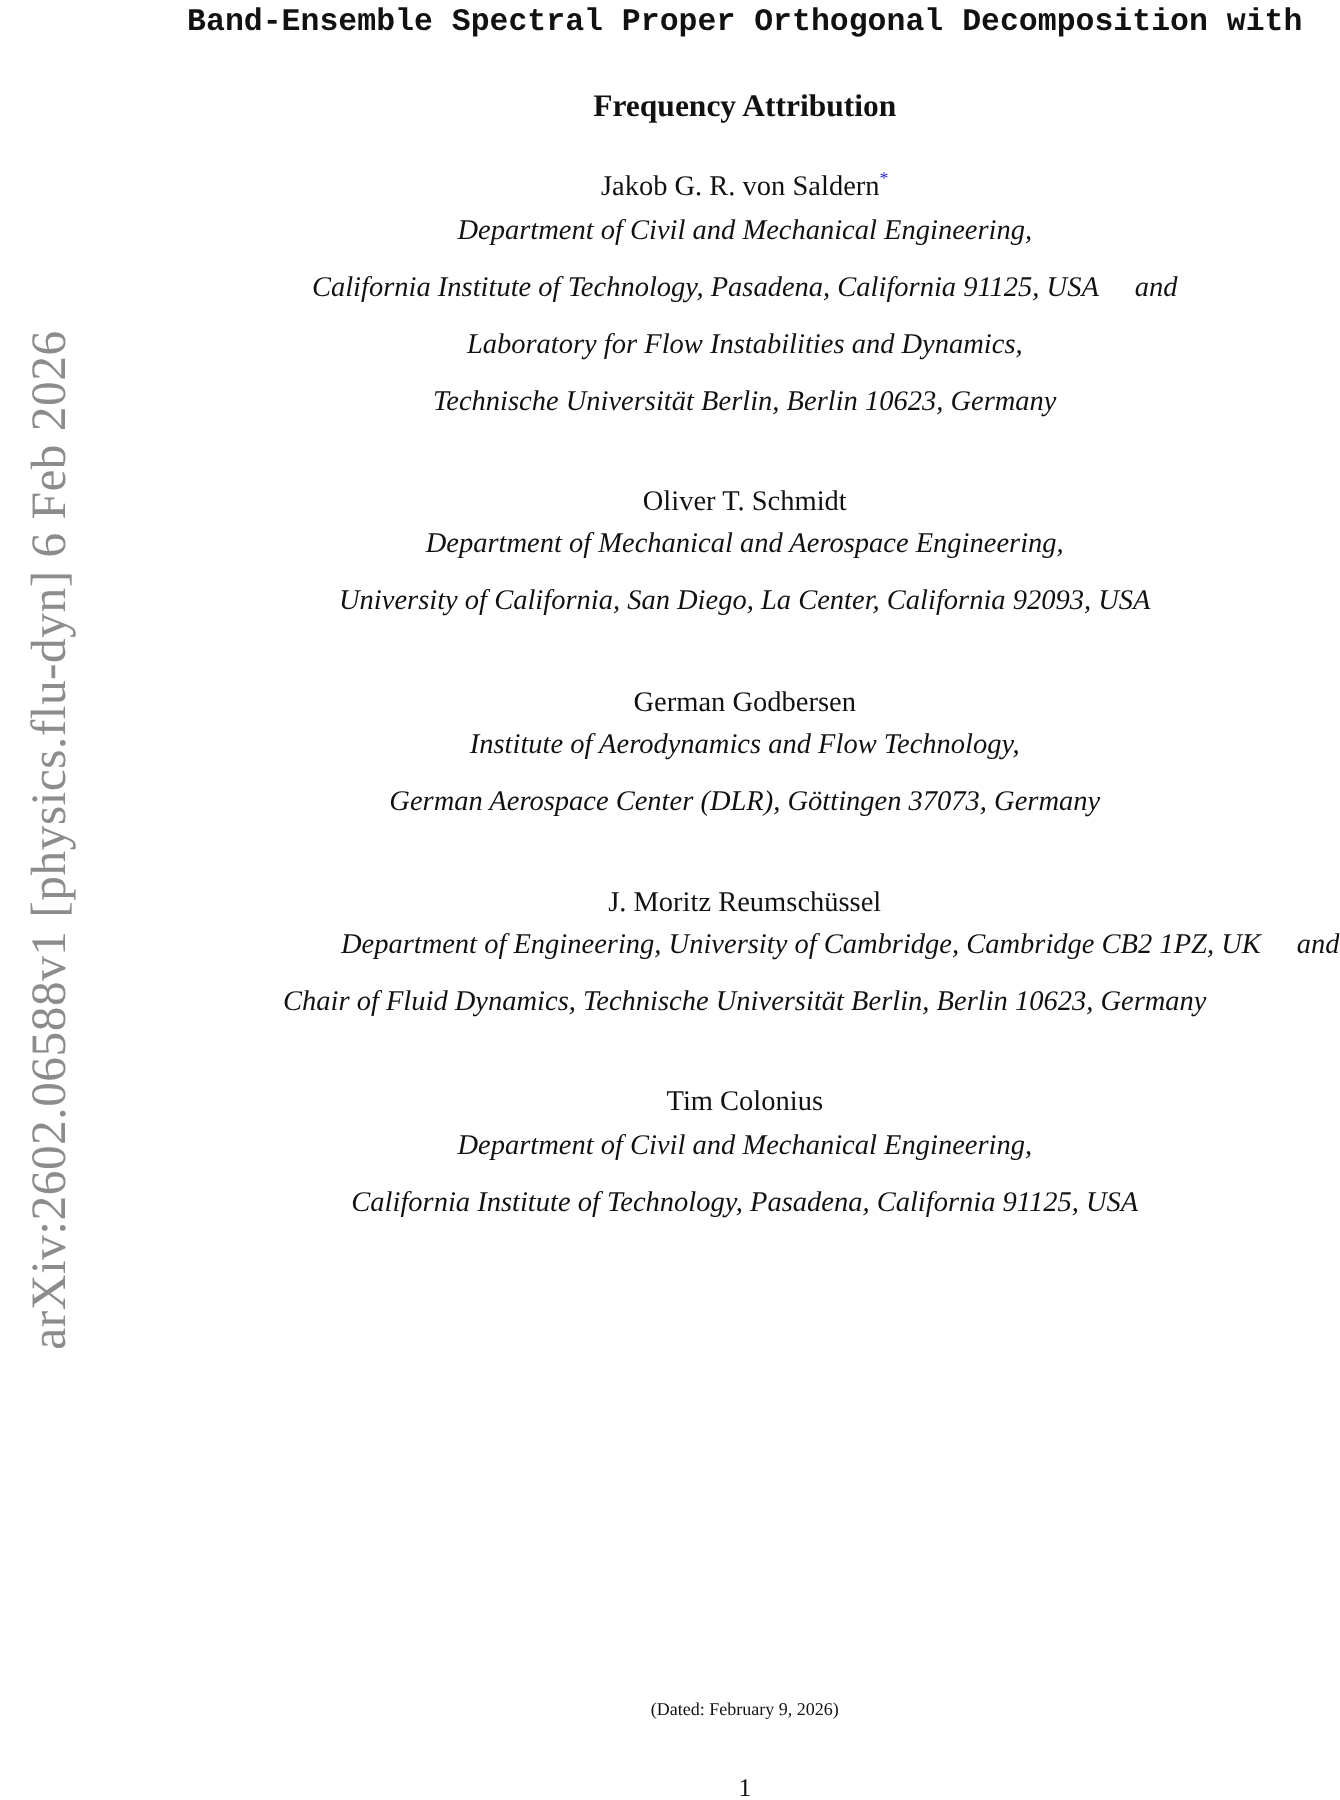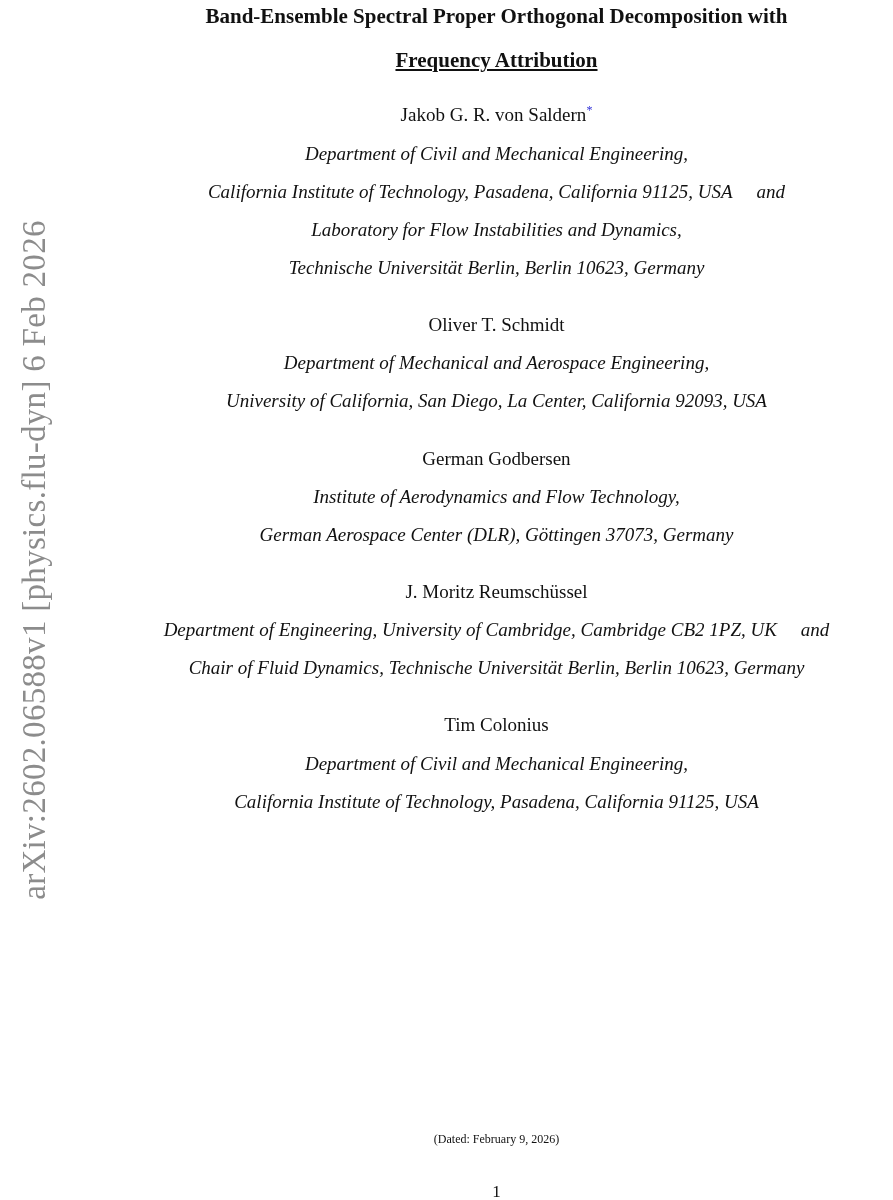--- a/index.html
+++ b/index.html
@@ -47,20 +47,21 @@
       position: absolute;
       left: 0;
       right: 0;
       white-space: nowrap;
       text-align: center;
       font-family: "Liberation Serif", serif;
       font-size: 19px;
     }
     .author {
       font-style: normal;
+      margin-top: 10px;
     }
     .affil {
       font-style: italic;
     }
     .affil .and {
       font-style: italic;
       margin-left: 24px;
     }
     .footnote-mark {
       color: #2b2bd6;
@@ -75,43 +76,43 @@
       font-size: 17px;
     }
   </style>
 </head>
 <body>
 
 <div class="arxiv-stamp">arXiv:2602.06588v1  [physics.flu-dyn]  6 Feb 2026</div>
 
 <div class="page">
 
-  <div class="title-line" style="top:4px;">Band-Ensemble Spectral Proper Orthogonal Decomposition with</div>
-  <div class="title-line" style="top:48px;text-decoration:underline;">Frequency Attribution</div>
+  <div class="title-line" style="top:4px;font-family:Liberation Mono, monospace;">Band-Ensemble Spectral Proper Orthogonal Decomposition with</div>
+  <div class="title-line" style="top:58px;">Frequency Attribution</div>
 
   <div class="line author" style="top:104px;">
     <span>Jakob G. R. von Saldern</span><span class="footnote-mark">*</span>
   </div>
   <div class="line affil" style="top:143px;">Department of Civil and Mechanical Engineering,</div>
   <div class="line affil" style="top:181px;">
     <span>California Institute of Technology, Pasadena, California 91125, USA</span><span class="and">and</span>
   </div>
   <div class="line affil" style="top:219px;">Laboratory for Flow Instabilities and Dynamics,</div>
   <div class="line affil" style="top:257px;">Technische Universität Berlin, Berlin 10623, Germany</div>
 
   <div class="line author" style="top:314px;">Oliver T. Schmidt</div>
   <div class="line affil" style="top:352px;">Department of Mechanical and Aerospace Engineering,</div>
   <div class="line affil" style="top:390px;">University of California, San Diego, La Center, California 92093, USA</div>
 
   <div class="line author" style="top:448px;">German Godbersen</div>
   <div class="line affil" style="top:486px;">Institute of Aerodynamics and Flow Technology,</div>
   <div class="line affil" style="top:524px;">German Aerospace Center (DLR), Göttingen 37073, Germany</div>
 
   <div class="line author" style="top:581px;">J. Moritz Reumschüssel</div>
-  <div class="line affil" style="top:619px;">
+  <div class="line affil" style="top:619px;text-align:right;">
     <span>Department of Engineering, University of Cambridge, Cambridge CB2 1PZ, UK</span><span class="and">and</span>
   </div>
   <div class="line affil" style="top:657px;">Chair of Fluid Dynamics, Technische Universität Berlin, Berlin 10623, Germany</div>
 
   <div class="line author" style="top:714px;">Tim Colonius</div>
   <div class="line affil" style="top:753px;">Department of Civil and Mechanical Engineering,</div>
   <div class="line affil" style="top:791px;">California Institute of Technology, Pasadena, California 91125, USA</div>
 
   <div class="line dated" style="top:1132px;">(Dated: February 9, 2026)</div>
   <div class="line page-number" style="top:1182px;">1</div>

